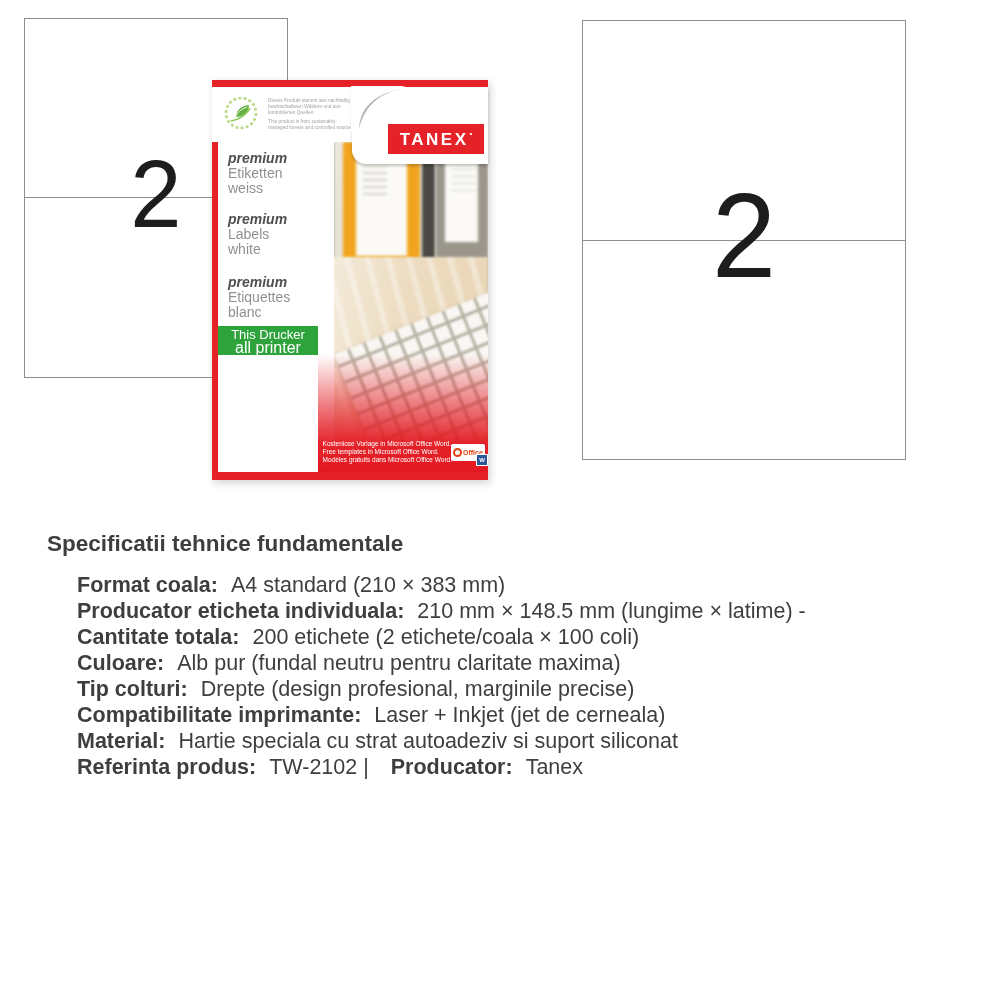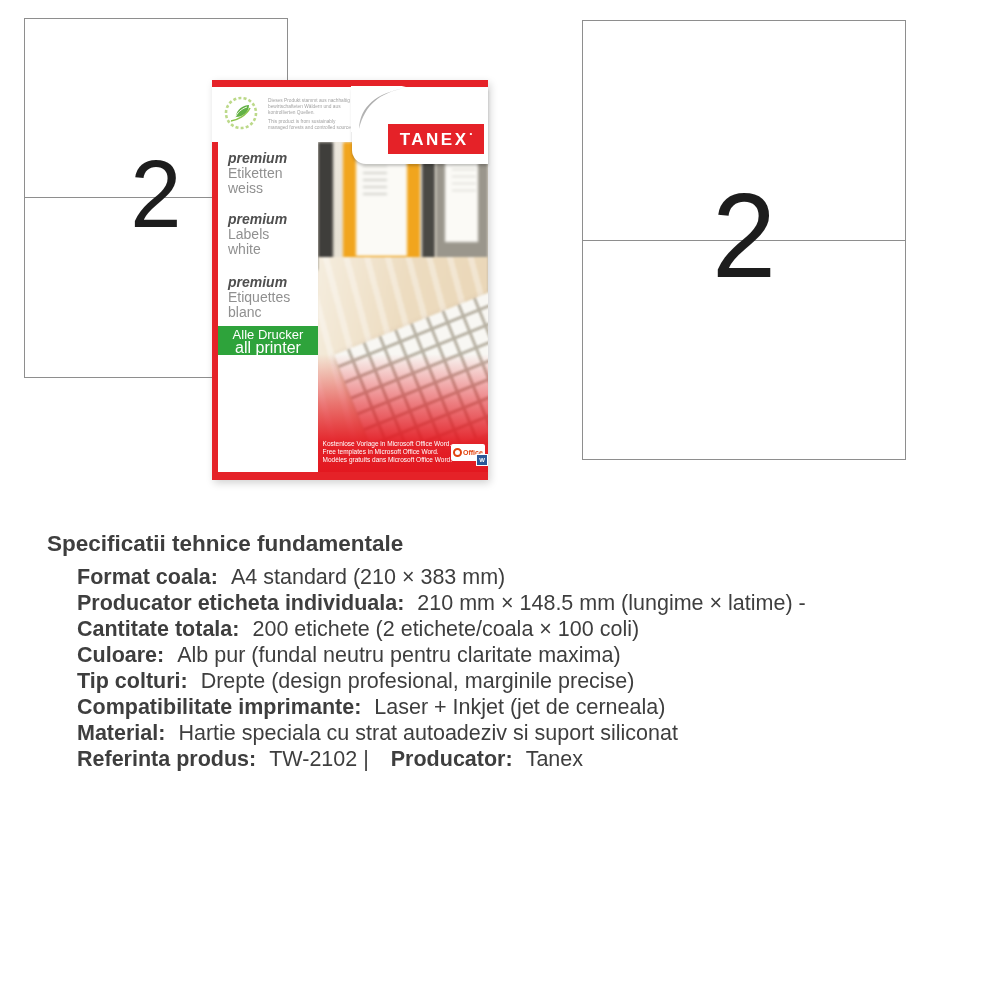--- a/index.html
+++ b/index.html
@@ -34,21 +34,21 @@
   }
   .pkg-topbar{position:absolute;left:0;right:0;top:0;height:7px;background:var(--red);}
   .pkg-bottombar{position:absolute;left:0;right:0;bottom:0;height:8px;background:var(--red);z-index:6;}
   .pkg-stripe{position:absolute;left:0;top:62px;bottom:8px;width:6px;background:var(--red);z-index:4;}
 
   .pkg-header{position:absolute;left:0;right:0;top:7px;height:55px;background:#fff;}
   .eco-badge{position:absolute;left:12px;top:9px;width:34px;height:34px;}
   .eco-text{position:absolute;left:56px;top:11px;width:88px;font-size:4.8px;line-height:5.8px;color:#a3a3a3;}
   .eco-text p{margin:0 0 4px 0;}
 
-  .pkg-leftcol{position:absolute;left:6px;top:62px;bottom:8px;width:100px;background:#fff;z-index:2;}
+  .pkg-leftcol{position:absolute;left:6px;top:62px;bottom:8px;width:116px;background:#fff;z-index:2;}
   .prem-block{position:absolute;left:10px;}
   .prem-block .prem{font-size:14px;font-weight:bold;font-style:italic;color:#4f4f4f;line-height:16px;}
   .prem-block .sub{font-size:14px;color:#909090;line-height:15px;}
   .pb1{top:8px;} .pb2{top:69px;} .pb3{top:132px;}
   .banner{position:absolute;left:0;top:184px;width:100px;height:29px;background:var(--green);
     text-align:center;color:#fff;padding-top:2px;box-sizing:border-box;}
   .banner .b1{font-size:13px;line-height:14px;}
   .banner .b2{font-size:16px;line-height:12px;}
 
   
@@ -92,21 +92,21 @@
   .sticker{position:absolute;left:140px;top:8px;width:136px;height:76px;background:#fff;
     border-radius:0 0 0 14px;z-index:5;box-shadow:0 2px 3px rgba(0,0,0,.22);}
   .curl{position:absolute;left:-2px;top:-3px;width:58px;height:48px;}
   .tanex-box{position:absolute;left:36px;top:36px;width:96px;height:30px;background:var(--red);
     display:flex;align-items:center;justify-content:center;}
   .tanex-word{color:#fff;font-size:17px;font-weight:bold;letter-spacing:2.5px;line-height:1;}
   .tanex-dot{color:#fff;font-size:8px;vertical-align:top;line-height:1;margin-left:1px;position:relative;top:-5px;}
 
   
   .specs{position:absolute;left:47px;top:531px;width:912px;color:var(--ink);font-size:21.5px;line-height:26px;}
-  .spec-h{font-size:22.5px;font-weight:bold;margin:0 0 7px 0;line-height:26px;}
+  .spec-h{font-size:22.5px;font-weight:bold;margin:0 0 15px 0;line-height:26px;}
   .spec-line{text-indent:30px;}
   .lbl{font-weight:bold;margin-right:13px;}
   .val1{margin-right:22px;}
   .cont{display:block;text-indent:0;}
 </style>
 </head>
 <body>
 
 <div class="canvas">
 
@@ -148,21 +148,21 @@
         <div class="prem">premium</div>
         <div class="sub">Labels</div>
         <div class="sub">white</div>
       </div>
       <div class="prem-block pb3">
         <div class="prem">premium</div>
         <div class="sub">Etiquettes</div>
         <div class="sub">blanc</div>
       </div>
       <div class="banner">
-        <div class="b1">Alle Drucker</div>
+        <div class="b1">This Drucker</div>
         <div class="b2">all printer</div>
       </div>
     </div>
 
     <div class="pkg-photo">
       <div class="folder folder-dark-l"></div>
       <div class="folder folder-yellow">
         <div class="flabel">
           <div class="flabel-lines"></div>
         </div>

